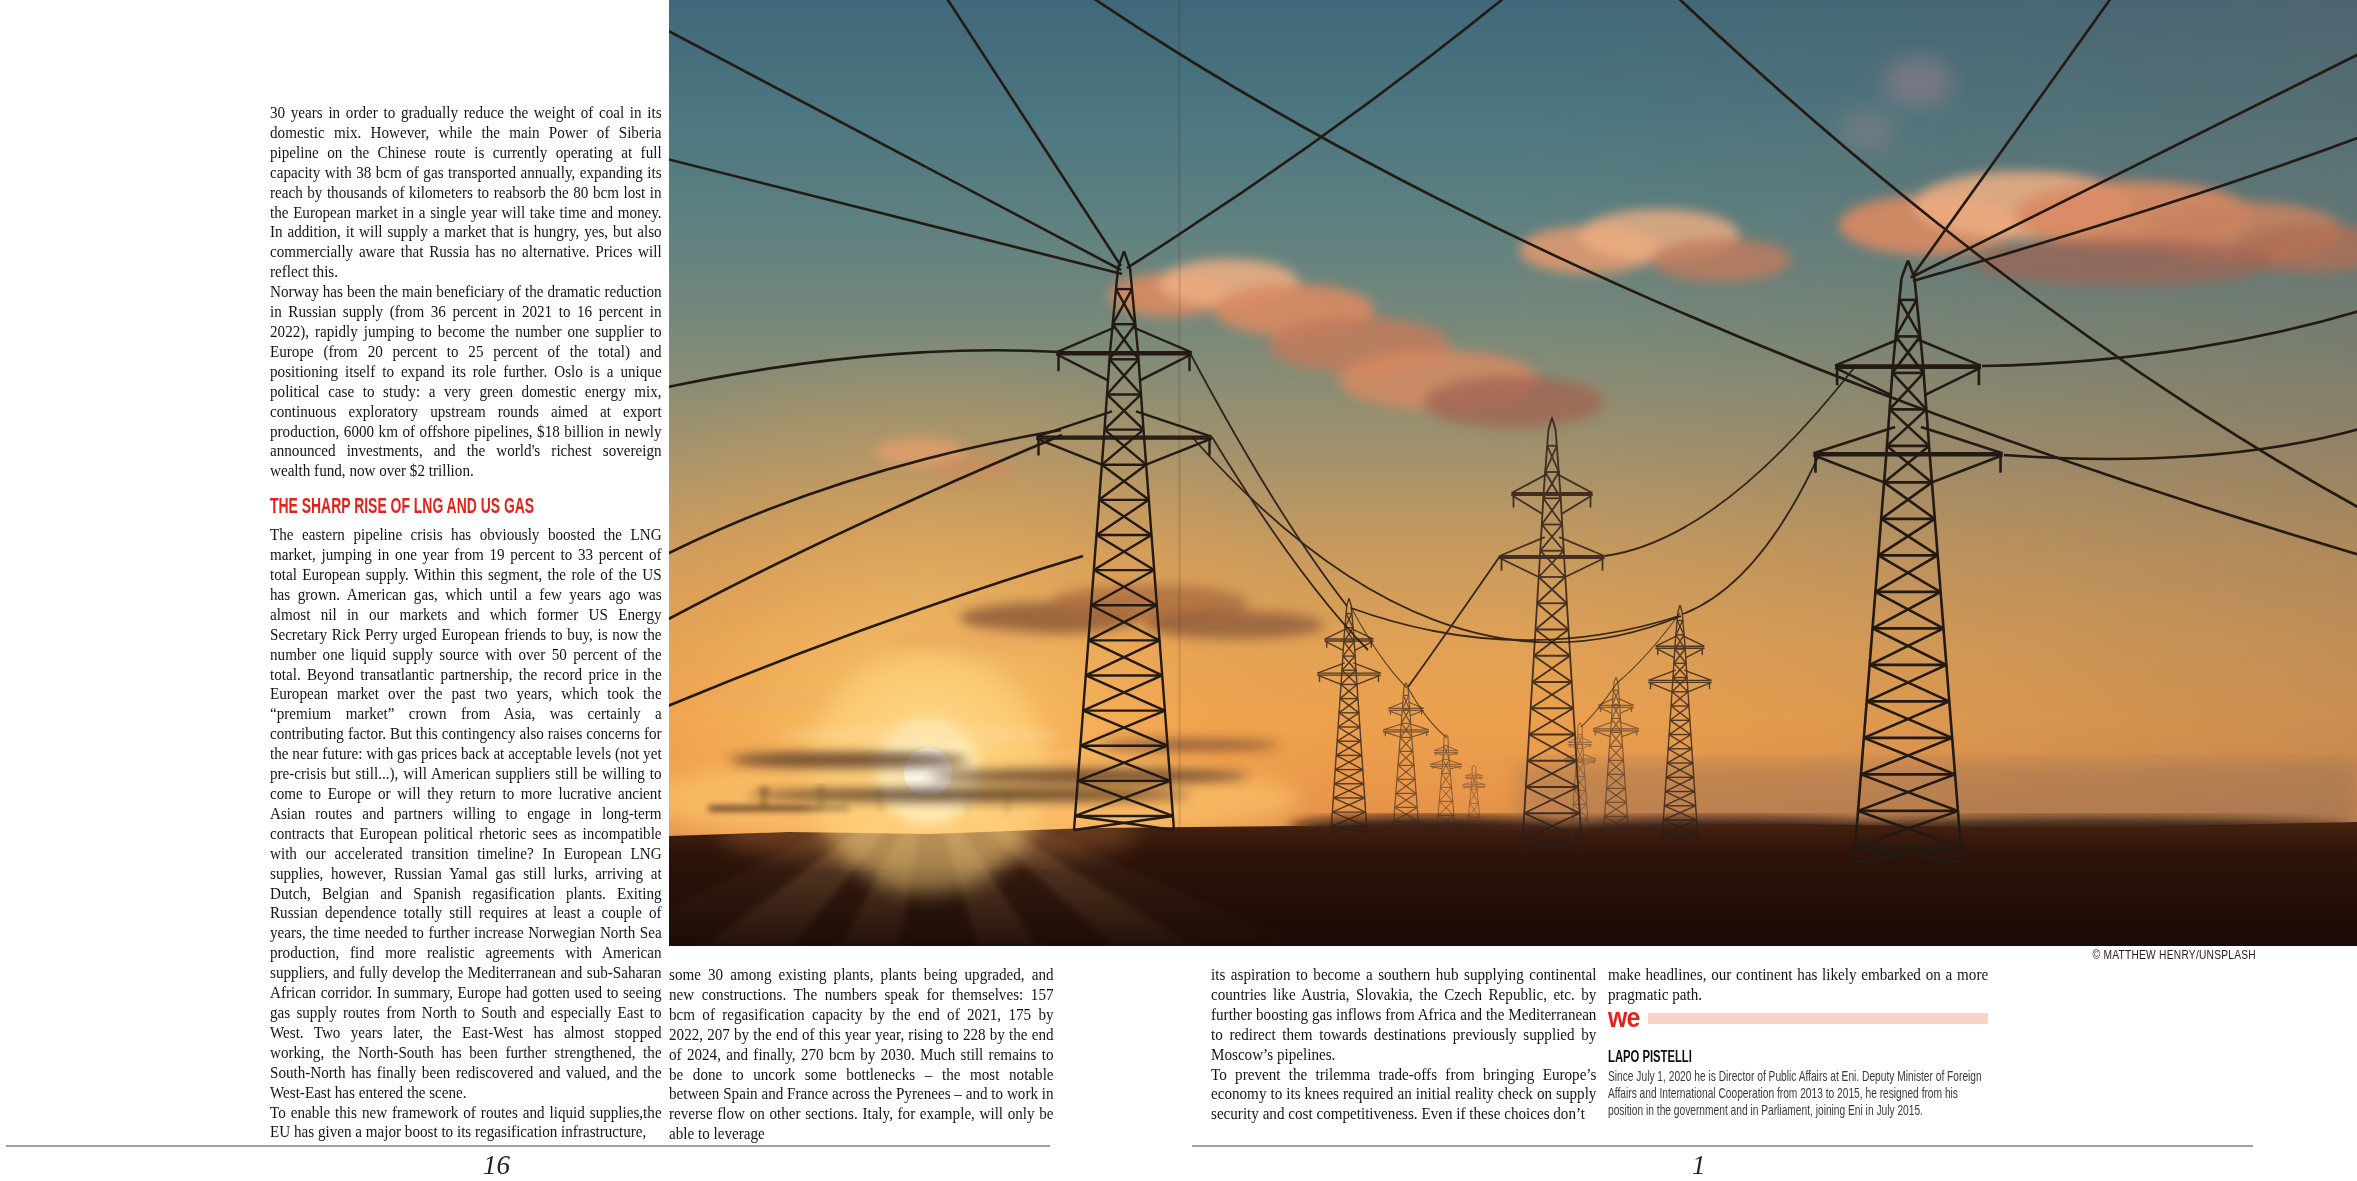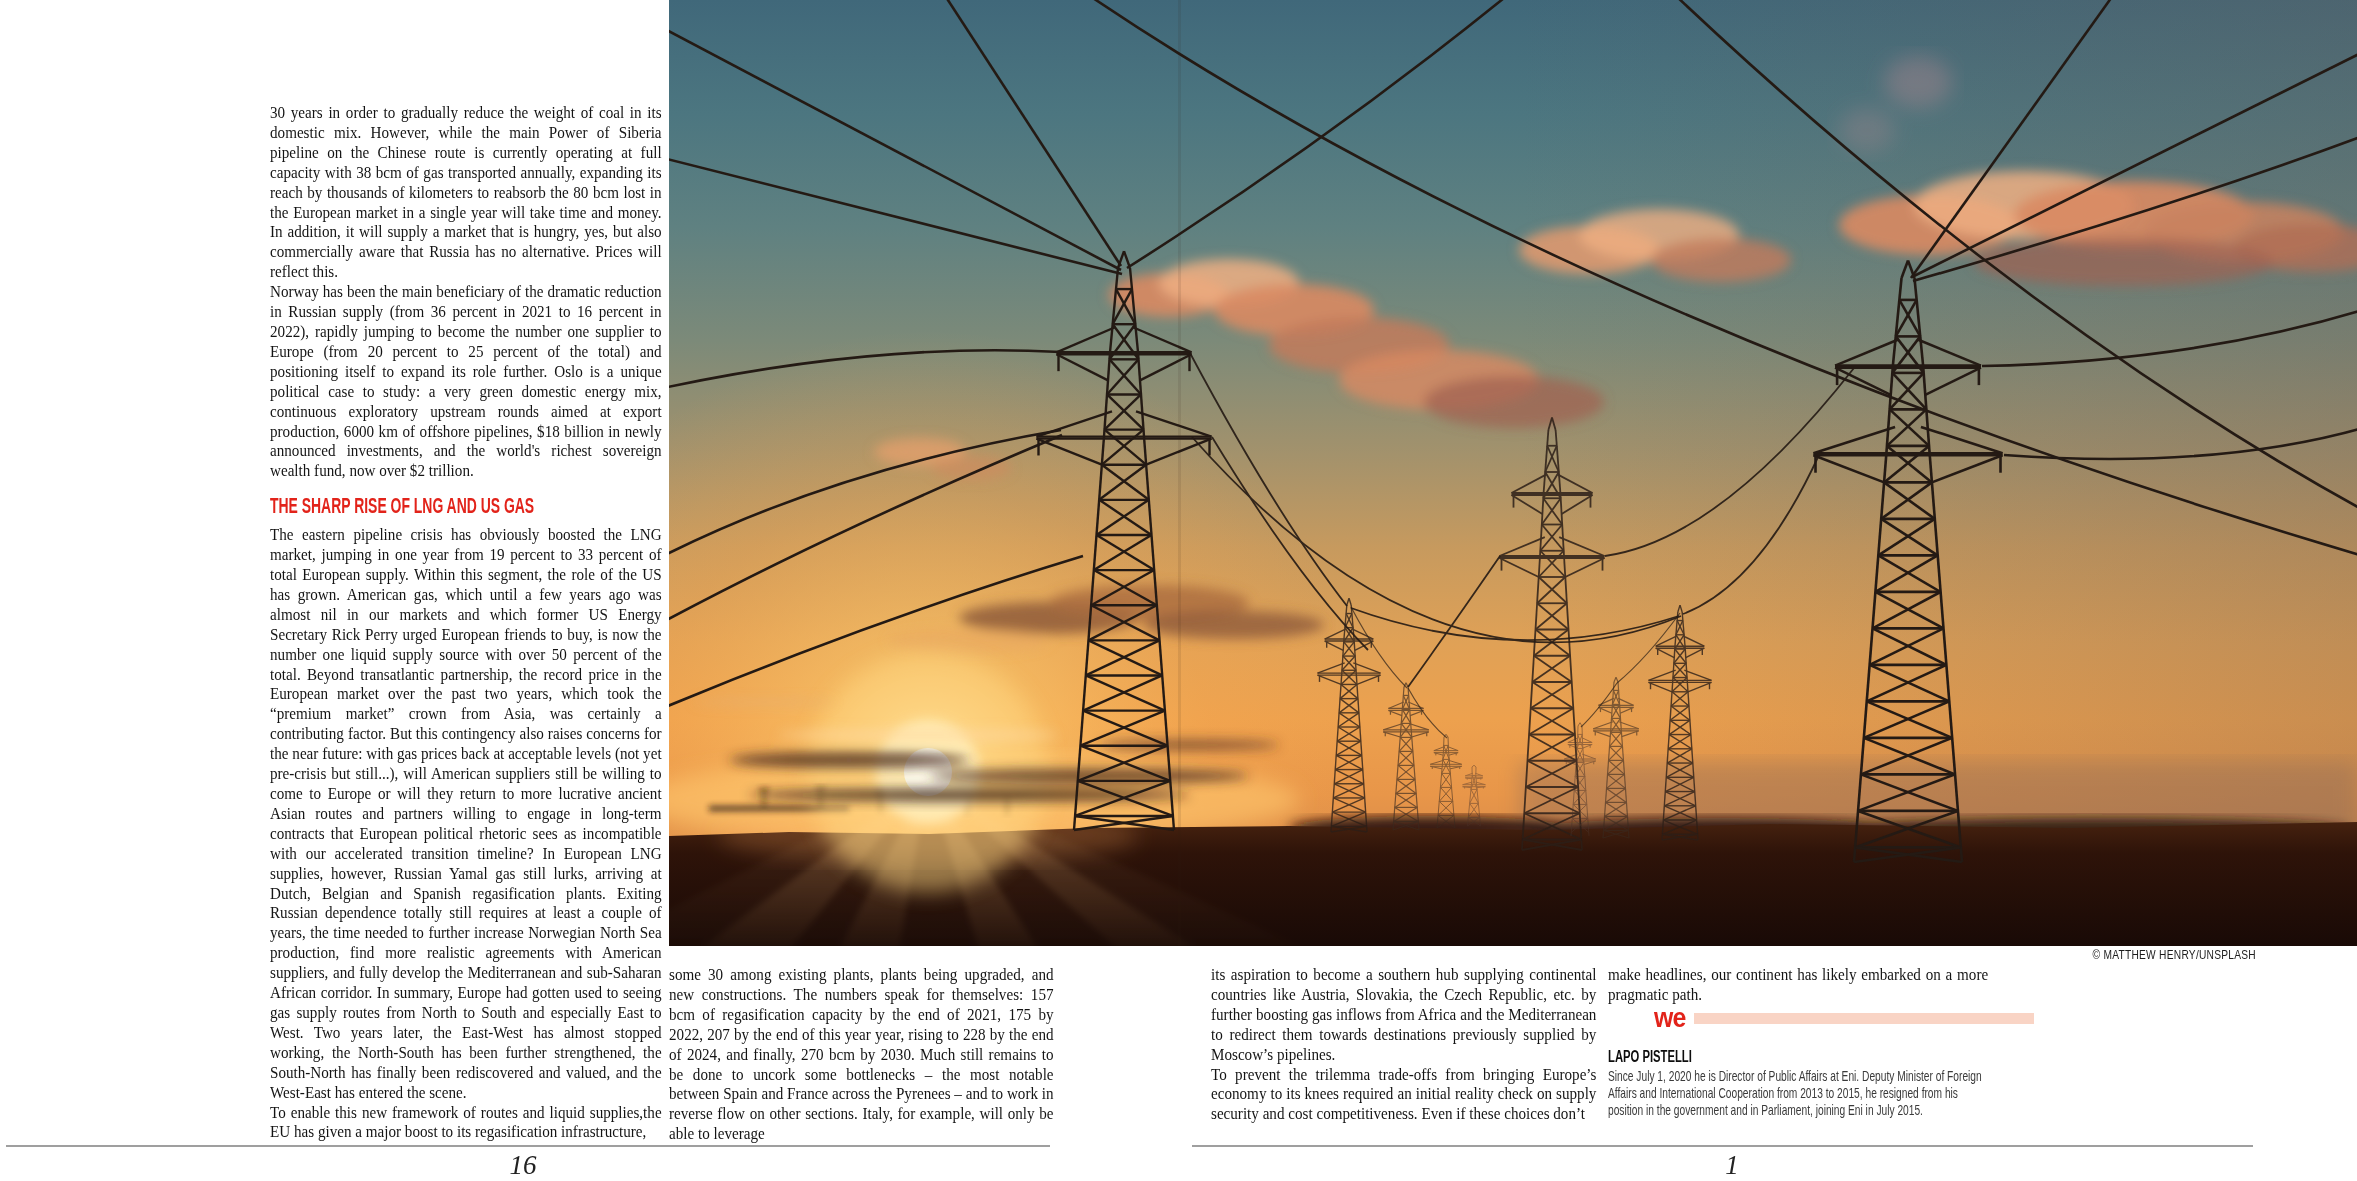--- a/index.html
+++ b/index.html
@@ -20,21 +20,21 @@
   .we-row{display:flex;align-items:center;}
   .we-logo{font-family:"Liberation Sans","DejaVu Sans",sans-serif;
            font-weight:bold;font-size:27px;line-height:22px;color:#e2231a;
            letter-spacing:-1px;transform:scaleX(.92);transform-origin:bottom left;}
   .we-bar{flex:1;height:11px;margin-left:6px;background:#f9d4c5;}
   .bio{font-family:"Liberation Sans","DejaVu Sans",sans-serif;
        transform:scaleX(0.704);transform-origin:top left;color:#3a3a3a;}
   .bio-name{font-weight:bold;font-size:16px;line-height:18px;color:#0d0d0d;margin:0 0 2px 0;}
   .bio-text{font-size:14.5px;line-height:16.8px;margin:0;}
   .footer-rule{height:1.5px;background:#9f9f9f;}
-  .pagenum{font-size:27px;font-style:italic;color:#222;text-align:center;width:80px;}
+  .pagenum{font-size:27px;font-style:italic;color:#222;width:80px;}
   .fold{left:1178px;top:0;width:3px;height:946px;background:rgba(50,30,20,.10);}
 </style>
 </head>
 <body>
 
 <div class="abs serifcol" style="left:270px;top:103px;width:445px;">
   <p>30 years in order to gradually reduce the weight of coal in its domestic mix. However, while the main Power of Siberia pipeline on the Chinese route is currently operating at full capacity with 38 bcm of gas transported annually, expanding its reach by thousands of kilometers to reabsorb the 80 bcm lost in the European market in a single year will take time and money. In addition, it will supply a market that is hungry, yes, but also commercially aware that Russia has no alternative. Prices will reflect this.</p>
   <p>Norway has been the main beneficiary of the dramatic reduction in Russian supply (from 36 percent in 2021 to 16 percent in 2022), rapidly jumping to become the number one supplier to Europe (from 20 percent to 25 percent of the total) and positioning itself to expand its role further. Oslo is a unique political case to study: a very green domestic energy mix, continuous exploratory upstream rounds aimed at export production, 6000 km of offshore pipelines, $18 billion in newly announced investments, and the world's richest sovereign wealth fund, now over $2 trillion.</p>
   <div class="red-heading">THE SHARP RISE OF LNG AND US GAS</div>
   <p>The eastern pipeline crisis has obviously boosted the LNG market, jumping in one year from 19 percent to 33 percent of total European supply. Within this segment, the role of the US has grown. American gas, which until a few years ago was almost nil in our markets and which former US Energy Secretary Rick Perry urged European friends to buy, is now the number one liquid supply source with over 50 percent of the total. Beyond transatlantic partnership, the record price in the European market over the past two years, which took the “premium market” crown from Asia, was certainly a contributing factor. But this contingency also raises concerns for the near future: with gas prices back at acceptable levels (not yet pre-crisis but still...), will American suppliers still be willing to come to Europe or will they return to more lucrative ancient Asian routes and partners willing to engage in long-term contracts that European political rhetoric sees as incompatible with our accelerated transition timeline? In European LNG supplies, however, Russian Yamal gas still lurks, arriving at Dutch, Belgian and Spanish regasification plants. Exiting Russian dependence totally still requires at least a couple of years, the time needed to further increase Norwegian North Sea production, find more realistic agreements with American suppliers, and fully develop the Mediterranean and sub-Saharan African corridor. In summary, Europe had gotten used to seeing gas supply routes from North to South and especially East to West. Two years later, the East-West has almost stopped working, the North-South has been further strengthened, the South-North has finally been rediscovered and valued, and the West-East has entered the scene.</p>
@@ -826,21 +826,21 @@
 
 <div class="abs serifcol" style="left:1211px;top:965px;width:438px;">
   <p>its aspiration to become a southern hub supplying continental countries like Austria, Slovakia, the Czech Republic, etc. by further boosting gas inflows from Africa and the Mediterranean to redirect them towards destinations previously supplied by Moscow’s pipelines.</p>
   <p>To prevent the trilemma trade-offs from bringing Europe’s economy to its knees required an initial reality check on supply security and cost competitiveness. Even if these choices don’t</p>
 </div>
 
 <div class="abs serifcol" style="left:1608px;top:965px;width:432px;">
   <p>make headlines, our continent has likely embarked on a more pragmatic path.</p>
 </div>
 
-<div class="abs we-row" style="left:1654px;top:1007px;width:380px;text-align:right;">
+<div class="abs we-row" style="left:1608px;top:1007px;width:380px;text-align:right;">
   <span class="we-logo">we</span>
   <span class="we-bar" style="background: rgb(249, 212, 197);"></span>
 </div>
 
 <div class="abs bio" style="left:1608px;top:1048px;width:540px;">
   <p class="bio-name">LAPO PISTELLI</p>
   <p class="bio-text">Since July 1, 2020 he is Director of Public Affairs at Eni. Deputy Minister of Foreign Affairs and International Cooperation from 2013 to 2015, he resigned from his position in the government and in Parliament, joining Eni in July 2015.</p>
 </div>
 
 <div class="abs footer-rule" style="left:6px;top:1145px;width:1044px;"></div>

